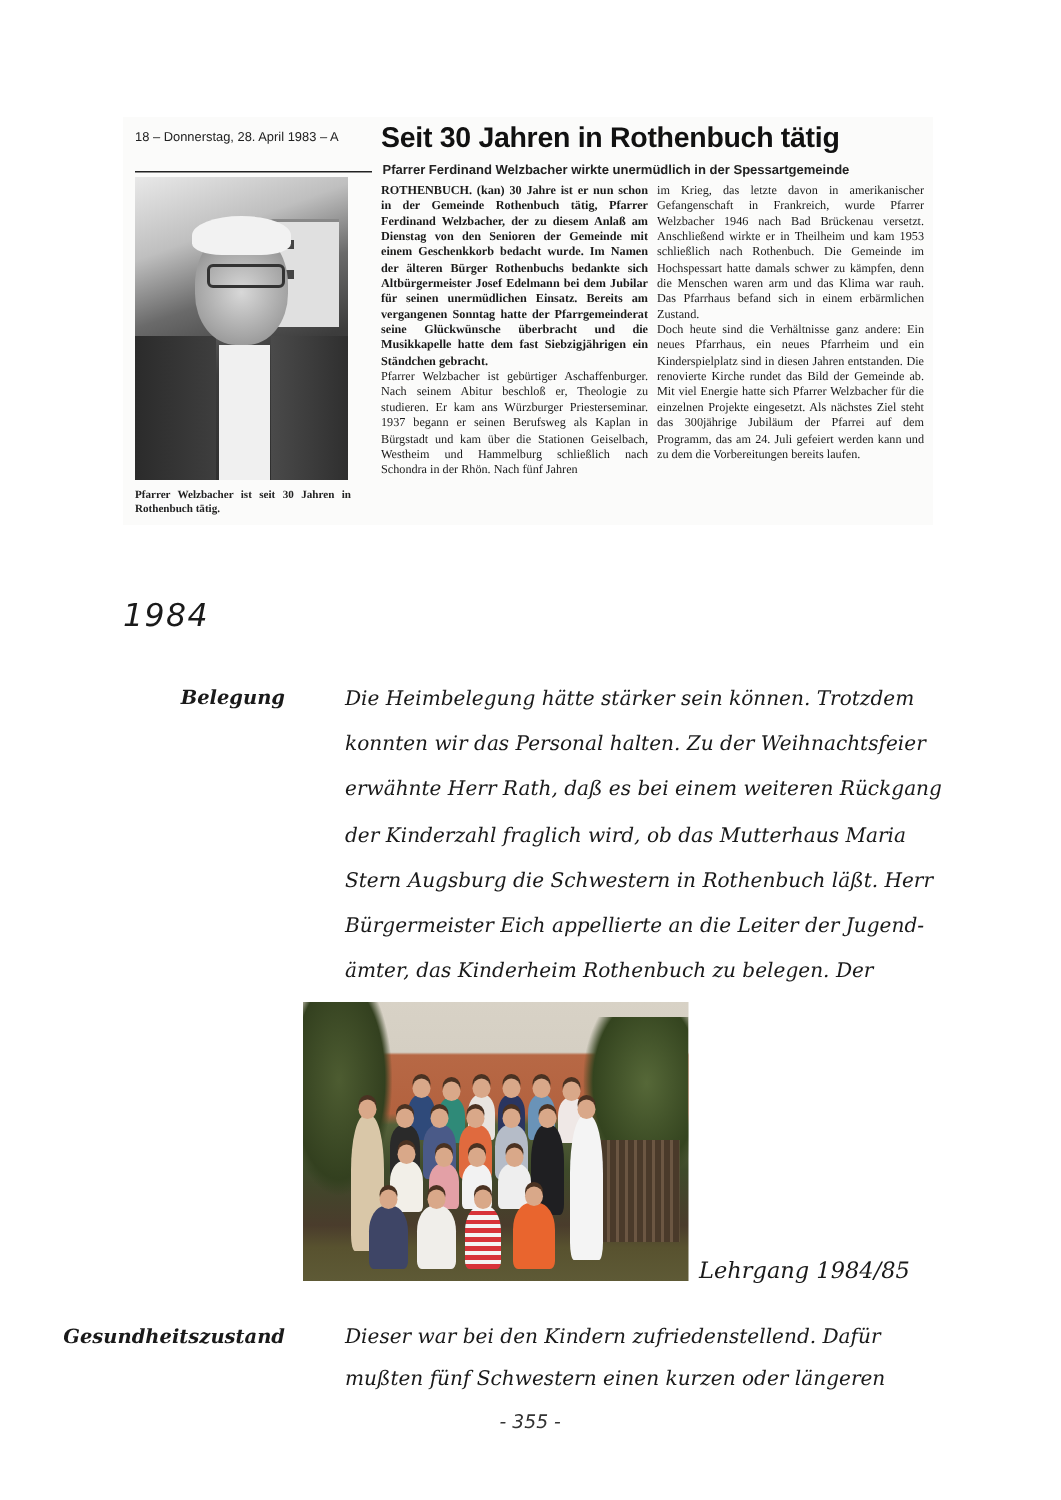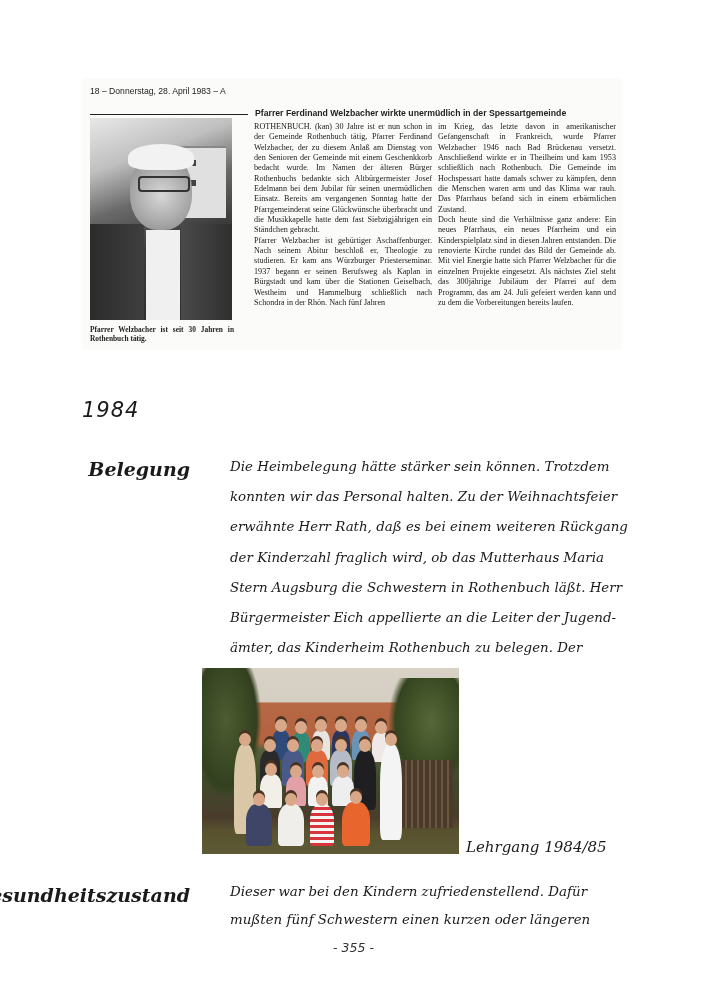--- a/index.html
+++ b/index.html
@@ -15,27 +15,27 @@
   .clip-photo .house::before { content:""; position:absolute; left:14px; top:12px; width:8px; height:6px; background:#444; box-shadow:0 20px 0 #444; }
   .clip-photo .head { position:absolute; left:40px; top:34px; width:62px; height:78px; border-radius:48% 48% 44% 44%; background:radial-gradient(circle at 50% 55%, #d8d8d8 0%, #a6a6a6 55%, #7a7a7a 100%); }
   .clip-photo .hair { position:absolute; left:38px; top:26px; width:66px; height:26px; border-radius:50% 50% 30% 30%; background:#f2f2f2; }
   .clip-photo .glasses { position:absolute; left:48px; top:58px; width:48px; height:12px; border:2px solid #333; border-radius:4px; }
   .clip-photo .shirt { position:absolute; left:56px; top:112px; width:34px; height:92px; background:#f0f0f0; }
   .clip-photo .jacket { position:absolute; left:0; top:106px; width:142px; height:100px; background:linear-gradient(90deg,#2b2b2b 0%,#3e3e3e 38%,transparent 38%,transparent 64%,#4a4a4a 64%,#2f2f2f 100%); }
   .clip-caption { position:absolute; left:8px; top:247px; width:144px; font-size:7.4px; font-weight:bold; line-height:9px; color:#222; text-align:justify; }
   .clip-col { position:absolute; top:44px; width:178px; font-size:8.15px; line-height:10.35px; color:#1a1a1a; text-align:justify; hyphens:manual; }
   .clip-col.c1 { left:172px; }
   .clip-col.c2 { left:356px; }
-  .clip-col .lead { font-weight:normal; }
+  .clip-col .lead { font-weight:bold; }
   .clip-col p { margin:0; }
 
   
   .hand { font-family:"DejaVu Serif", serif; font-style:italic; color:#1a1a1a; }
   .year { position:absolute; left:82px; top:398px; font-size:21px; font-family:"DejaVu Sans", sans-serif; font-style:italic; font-weight:300; letter-spacing:1px; }
-  .section-label { position:absolute; font-size:19px; font-weight:bold; white-space:nowrap; text-align:right; }
+  .section-label { position:absolute; font-size:13px; font-weight:bold; white-space:nowrap; text-align:right; }
   .section-body { position:absolute; left:202px; width:430px; font-size:13.4px; line-height:30.2px;margin-left:28px; }
   .section-body span { display:block; white-space:nowrap; }
 
   
   .group-photo { position:absolute; left:202px; top:668px; width:257px; height:186px; overflow:hidden;
     background:linear-gradient(180deg,#d8d2c6 0%,#d5cfc3 18%,#b76845 19%,#b3623f 40%,#55613a 44%,#3e4a2a 60%,#4a3c2c 80%,#58522f 88%,#5e5a36 100%); }
   .group-photo .tree-l { position:absolute; left:0; top:0; width:60px; height:130px; background:radial-gradient(ellipse at 40% 40%,#4d5c31 0%,#33401f 60%,transparent 70%); }
   .group-photo .tree-r { position:absolute; right:0; top:10px; width:70px; height:110px; background:radial-gradient(ellipse at 60% 40%,#566838 0%,#34441f 60%,transparent 72%); }
   .group-photo .fence { position:absolute; right:6px; top:92px; width:58px; height:68px; background:repeating-linear-gradient(90deg,#4a3a2a 0,#4a3a2a 4px,#6b5642 4px,#6b5642 6px); }
   .group-photo .people { position:absolute; left:32px; top:42px; width:186px; height:138px; }
@@ -43,20 +43,21 @@
   .person .h { position:absolute; left:50%; top:-11px; width:12px; height:13px; margin-left:-6px; border-radius:50%; background:#d9a889; box-shadow:0 -3px 0 #4a3222; }
   .group-caption { position:absolute; left:466px; top:838px; font-size:15px; white-space:nowrap; }
 
   .page-number { position:absolute; left:0; width:707px; top:940px; text-align:center; font-family:"DejaVu Sans", sans-serif; font-style:italic; font-size:12.5px; color:#333; font-weight:300; }
 </style>
 </head>
 <body>
 
 <div class="clip">
   <div class="clip-dateline">18 – Donnerstag, 28. April 1983 – A</div>
+  <div class="clip-headline">Seit 30 Jahren in Rothenbuch tätig</div>
   <div class="clip-subhead">Pfarrer Ferdinand Welzbacher wirkte unermüdlich in der Spessartgemeinde</div>
 
   <div class="clip-photo">
     <div class="house"></div>
     <div class="jacket"></div>
     <div class="shirt"></div>
     <div class="head"></div>
     <div class="hair"></div>
     <div class="glasses"></div>
   </div>

